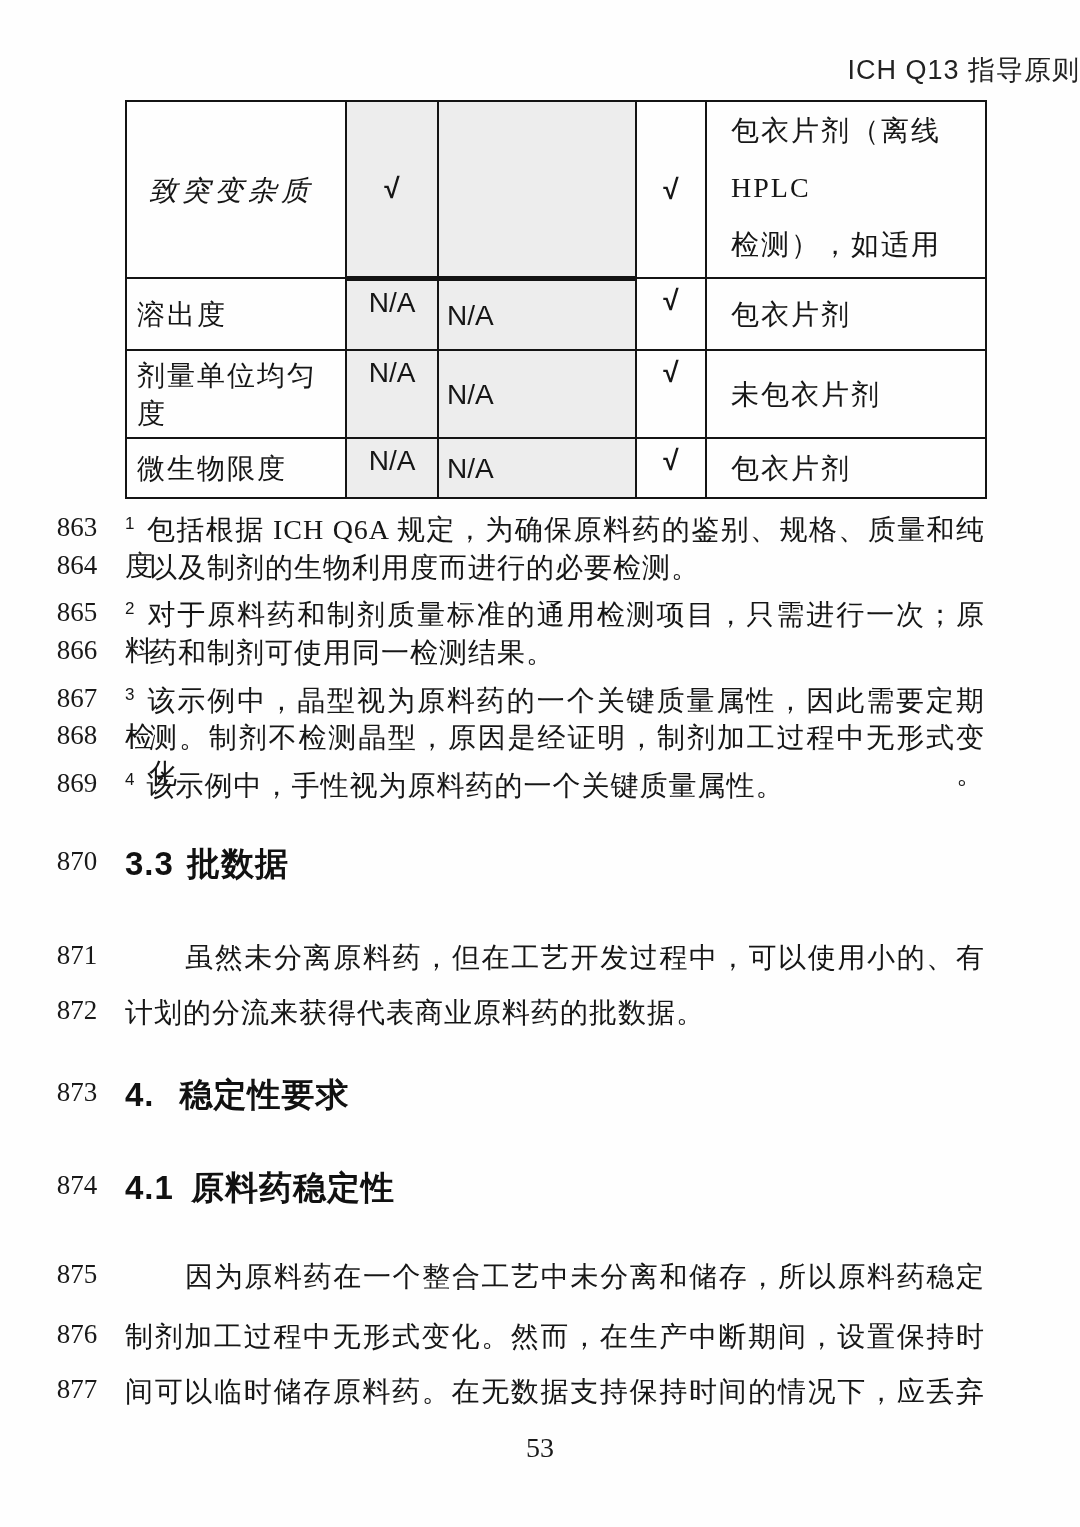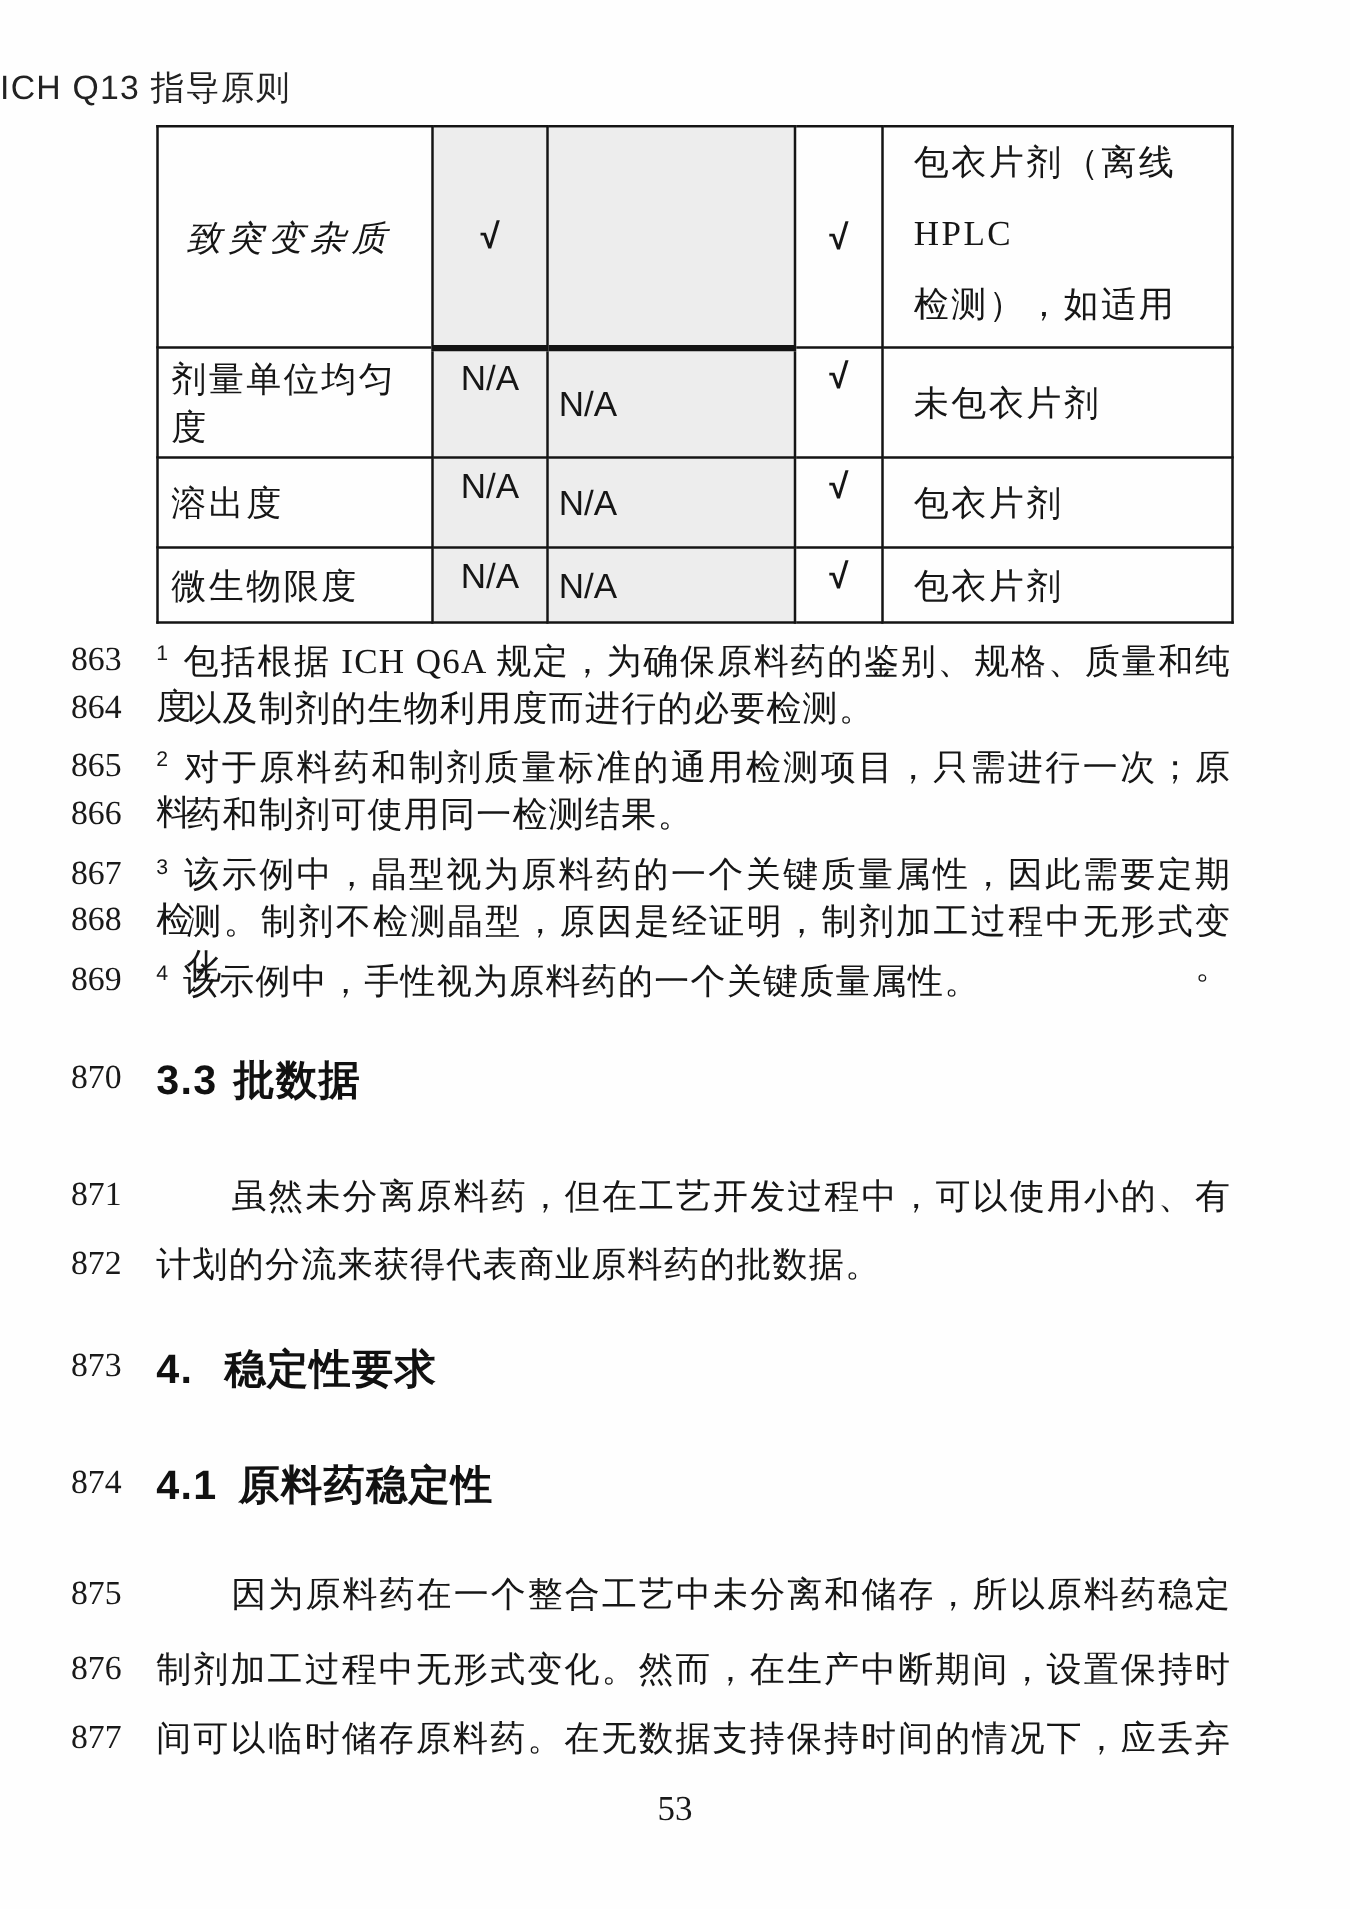--- a/index.html
+++ b/index.html
@@ -8,21 +8,21 @@
     width:1080px; height:1527px; position:relative;
     font-family:"Liberation Serif", serif;
     color:#1c1c1c;
     overflow:hidden;
   }
   .page { position:absolute; left:0; top:0; width:1080px; height:1527px; background:#fefefe; }
 
   
   .doc-header {
     position:absolute; top:52px; left:0; width:100%;
-    text-align:left; font-size:27px; letter-spacing:1px;
+    text-align:right; font-size:27px; letter-spacing:1px;
     font-family:"Liberation Sans", sans-serif; color:#222;
   }
 
   
   table.spec {
     position:absolute; left:125px; top:100px;
     width:860px; border-collapse:collapse; table-layout:fixed;
   }
   table.spec td {
     border:2px solid #141414;
@@ -101,34 +101,34 @@
         <tr class="r1" style="height:131px">
       <td class="cname">致突变杂质</td>
       <td class="cmark check shaded thickL">√</td>
       <td class="cna3 shaded"></td>
       <td class="cmark check thickL">√</td>
       <td class="cdesc desc2line">
         <div>包衣片剂（离线 HPLC</div>
         <div>检测），如适用</div>
       </td>
     </tr>
+    <tr class="rlow" style="height:72px">
+      <td class="cname">溶出度</td>
+      <td class="cmark na shaded thickL">N/A</td>
+      <td class="cna3 shaded">N/A</td>
+      <td class="cmark check thickL">√</td>
+      <td class="cdesc">包衣片剂</td>
+    </tr>
     <tr class="rlow" style="height:70px">
       <td class="cname">剂量单位均匀度</td>
       <td class="cmark na shaded thickL">N/A</td>
       <td class="cna3 shaded">N/A</td>
       <td class="cmark check thickL">√</td>
       <td class="cdesc">未包衣片剂</td>
     </tr>
-    <tr class="rlow" style="height:72px">
-      <td class="cname">溶出度</td>
-      <td class="cmark na shaded thickL">N/A</td>
-      <td class="cna3 shaded">N/A</td>
-      <td class="cmark check thickL">√</td>
-      <td class="cdesc">包衣片剂</td>
-    </tr>
     <tr class="rlow" style="height:60px">
       <td class="cname">微生物限度</td>
       <td class="cmark na shaded thickL">N/A</td>
       <td class="cna3 shaded">N/A</td>
       <td class="cmark check thickL">√</td>
       <td class="cdesc">包衣片剂</td>
     </tr>
   </tbody>
     </table>
 

